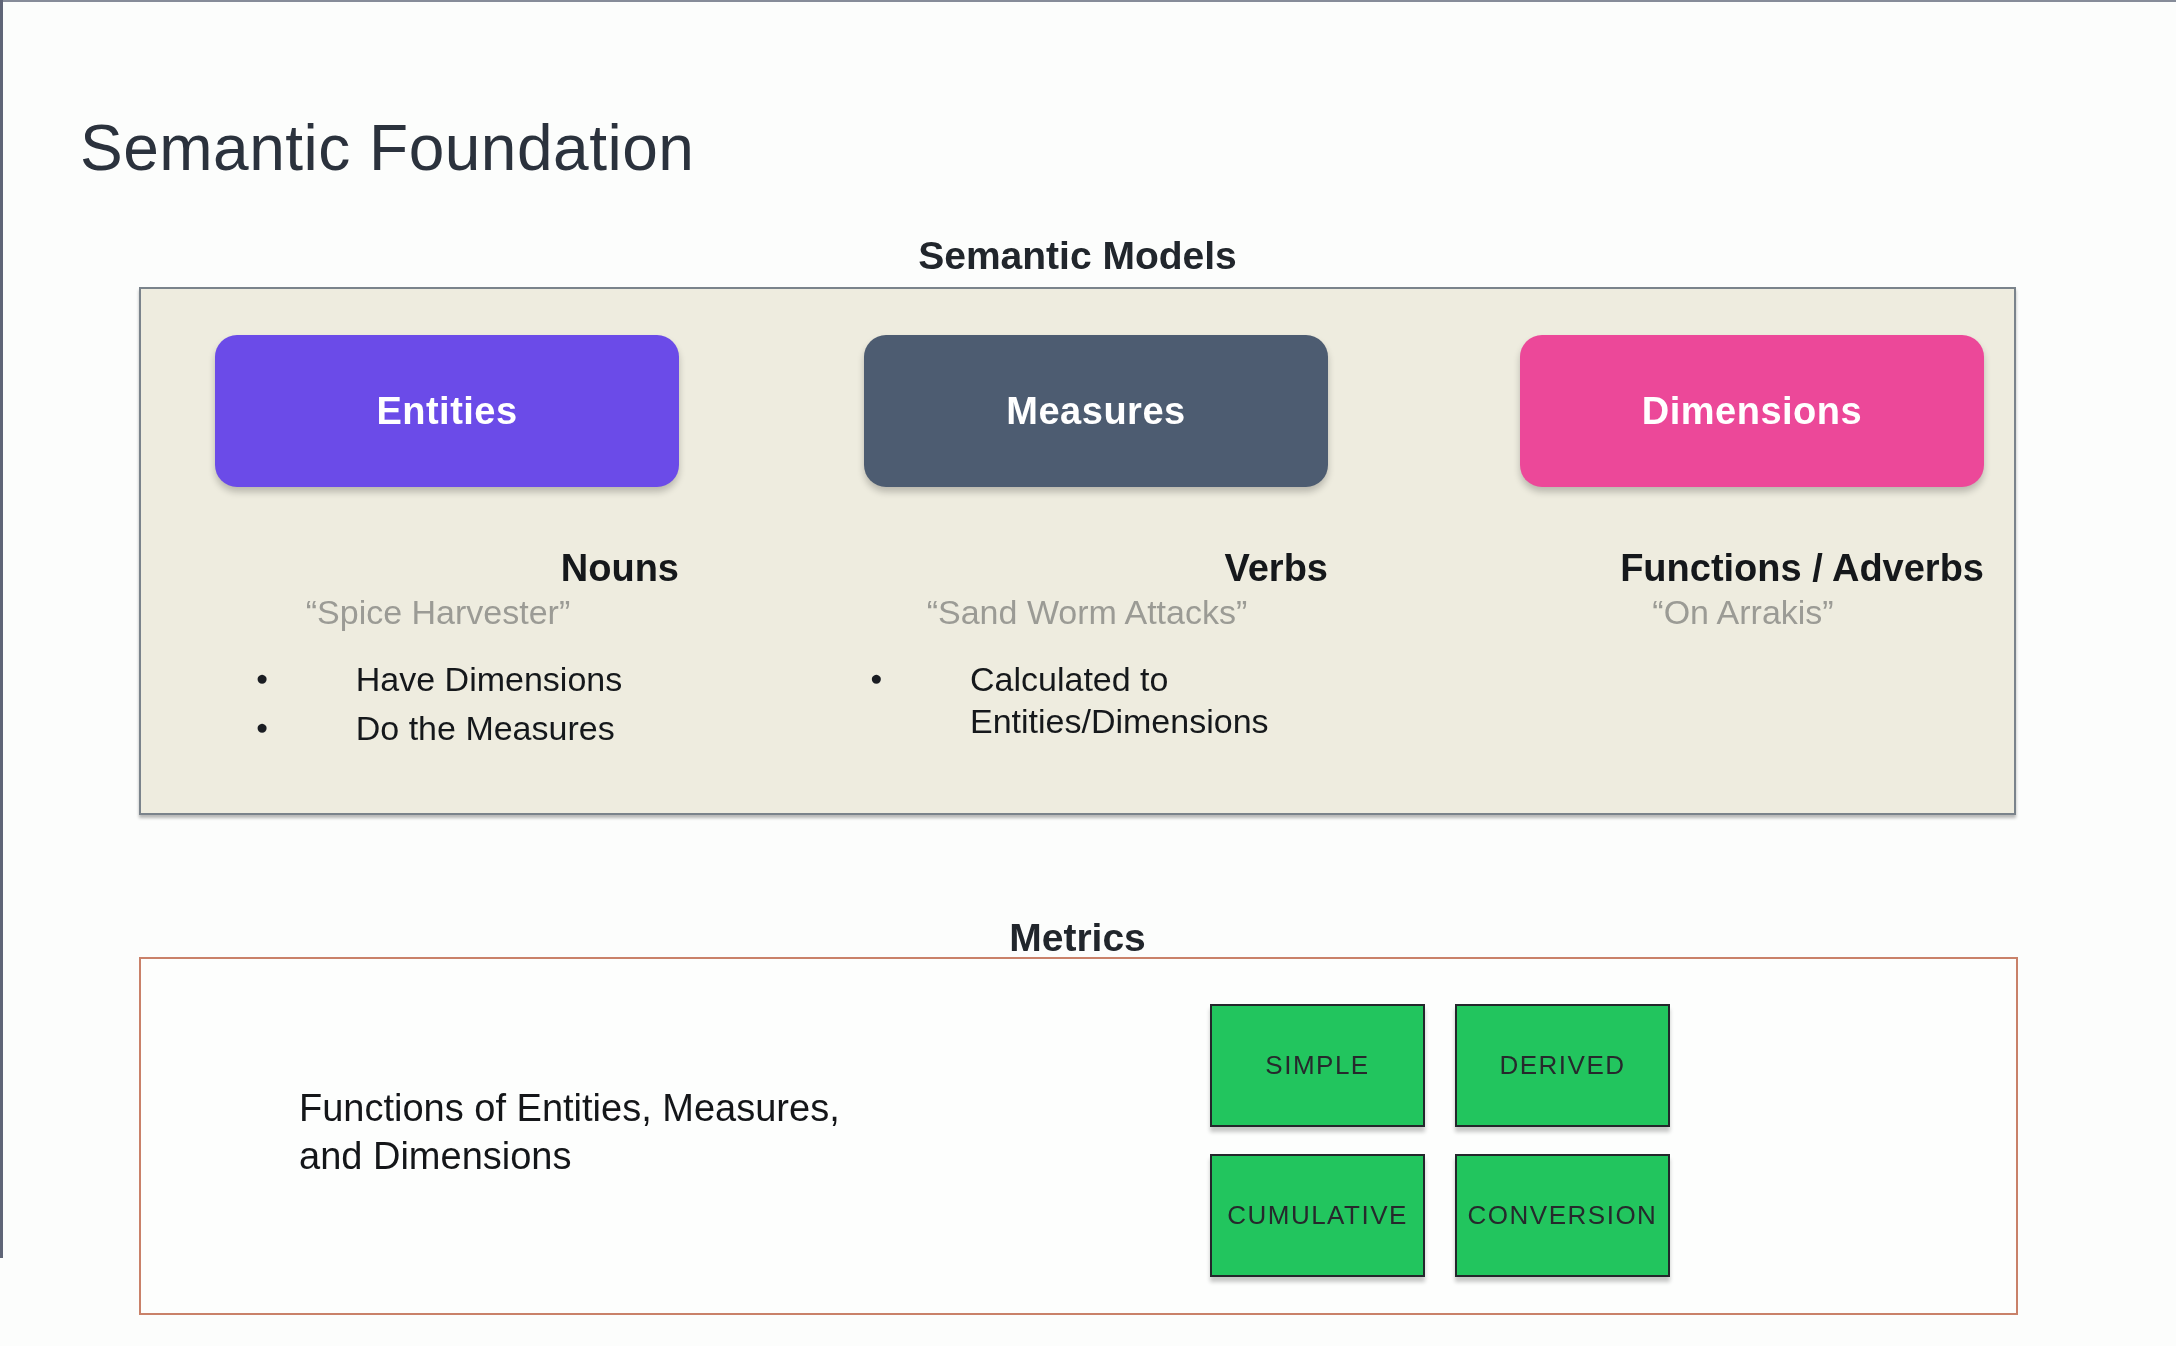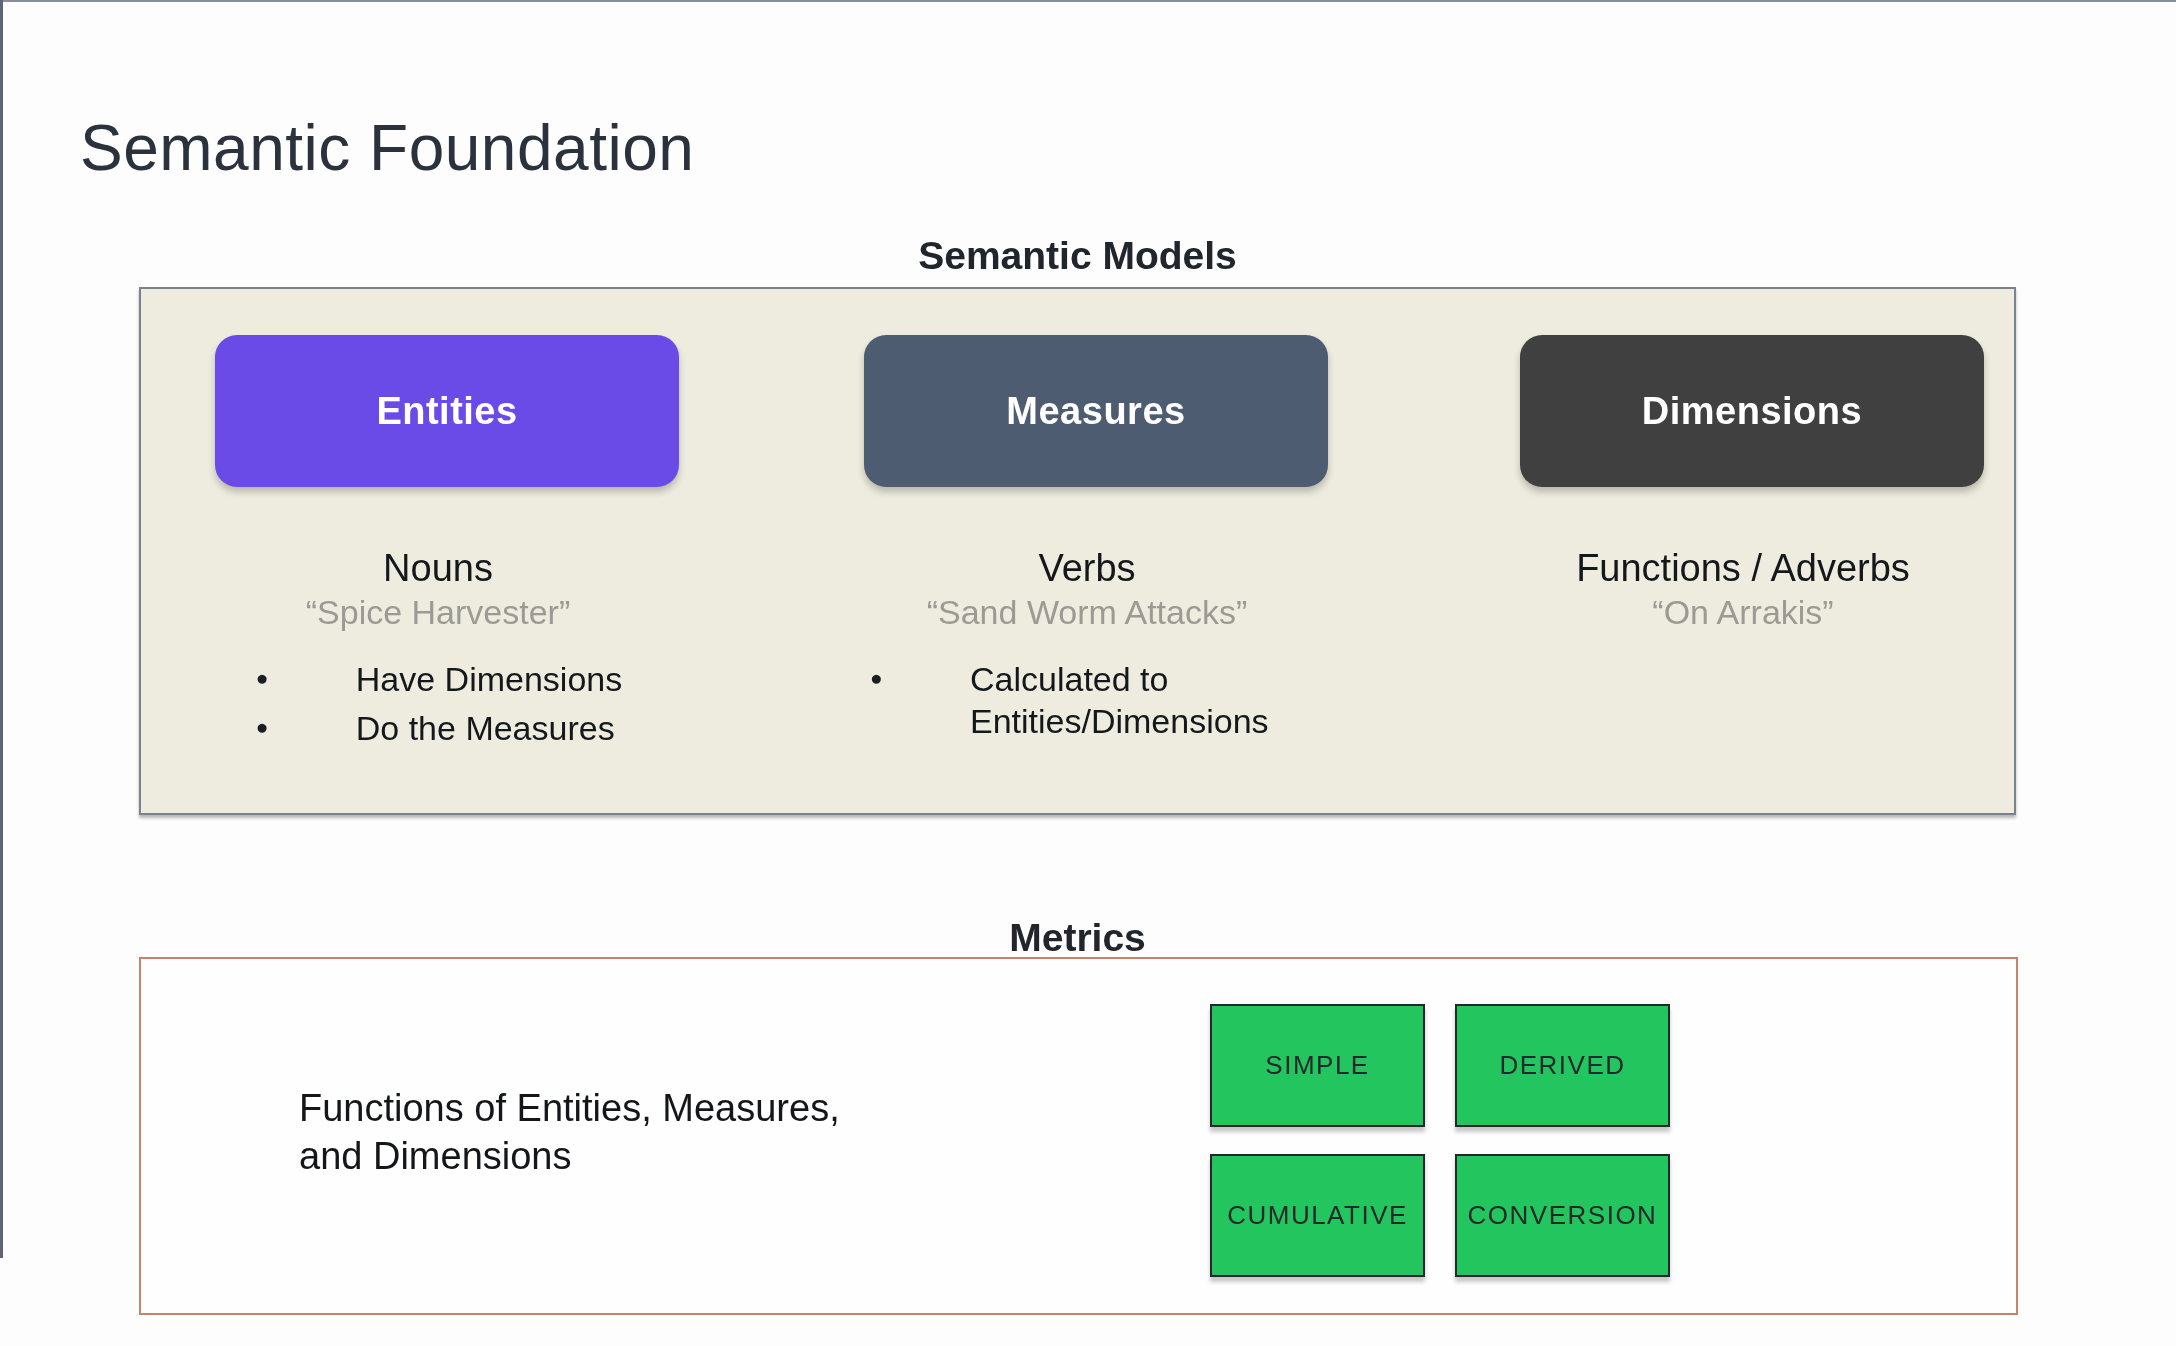--- a/index.html
+++ b/index.html
@@ -36,23 +36,23 @@
 
   .sm-btn{
     height:152px;border-radius:22px;
     display:flex;align-items:center;justify-content:center;
     color:#ffffff;font-weight:bold;font-size:38px;letter-spacing:.5px;
     box-shadow:0 5px 7px rgba(0,0,0,.22);
     margin-left:18px;
   }
   .btn-entities{background:#6b4be8;}
   .btn-measures{background:#4d5c71;}
-  .btn-dimensions{background:#404040;text-align:center;}
+  .btn-dimensions{background:#ec4899;text-align:center;}
 
-  .sm-role{margin-top:60px;text-align:center;font-weight:normal;font-size:38px;color:#15181b;}
+  .sm-role{margin-top:60px;text-align:right;font-weight:bold;font-size:38px;color:#15181b;}
   .sm-example{margin-top:3px;text-align:center;font-size:34px;color:#9b9b95;}
   .sm-bullets{
     list-style:none;margin:26px auto 0;padding:0;
     width:max-content;max-width:438px;
   }
   .sm-bullets li{
     position:relative;padding-left:102px;text-align:left;
     font-size:34px;line-height:1.24;color:#15181b;margin-bottom:7px;
   }
   .sm-bullets li::before{

